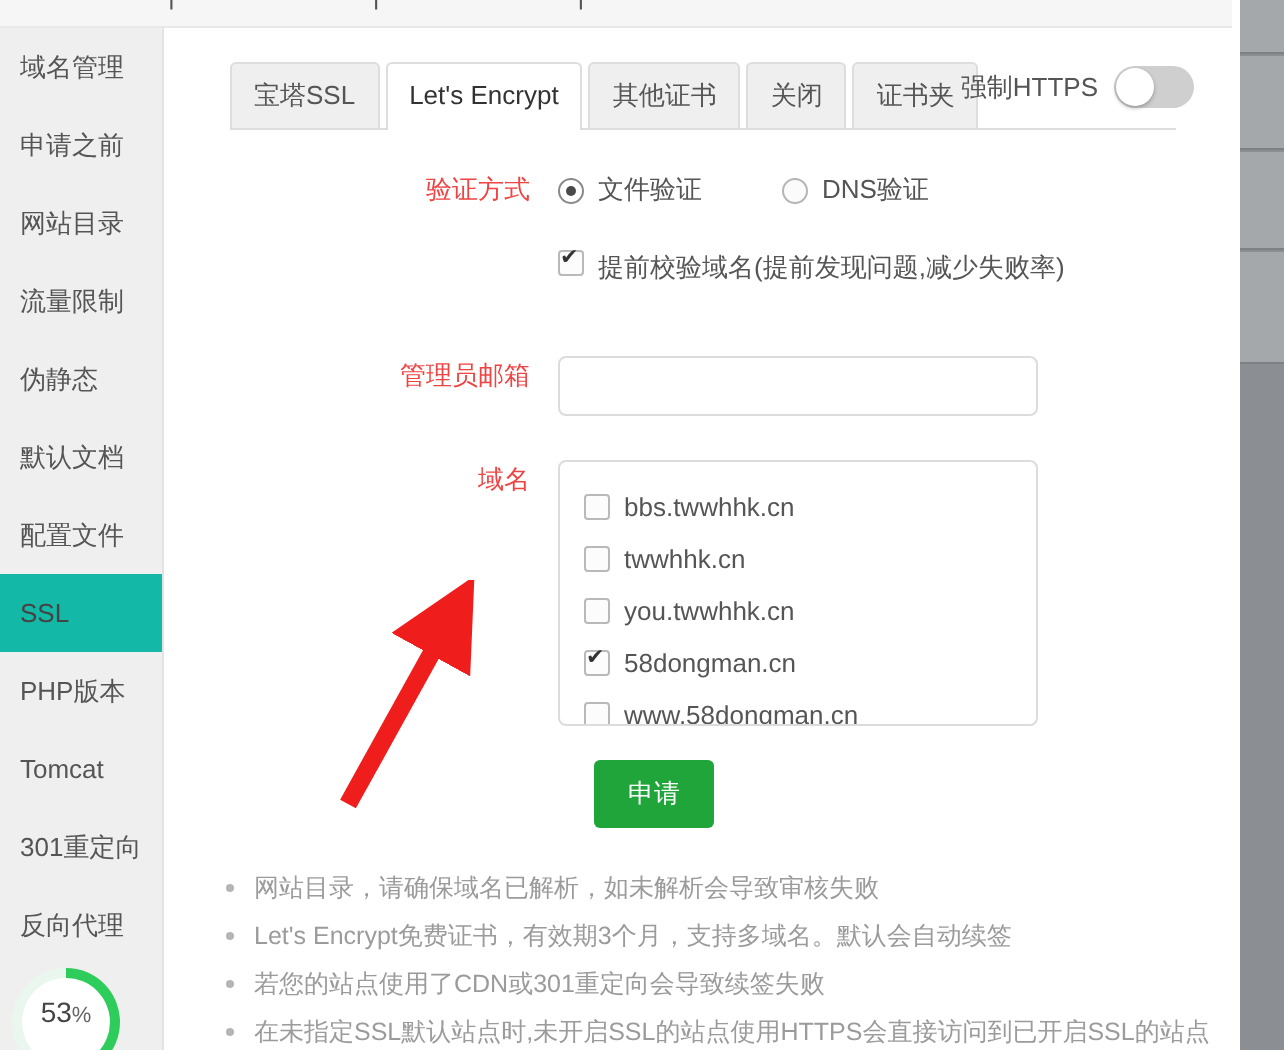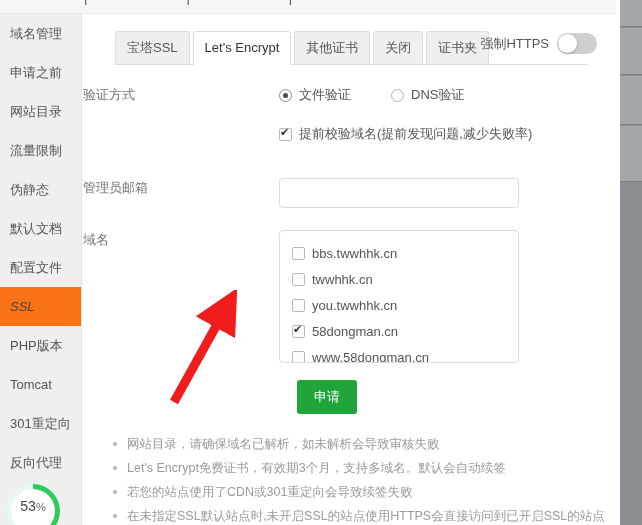--- a/index.html
+++ b/index.html
@@ -39,23 +39,22 @@
   }
   .side-item {
     height: 39px; line-height: 39px;
     padding-left: 10px;
     font-size: 13px;
     color: #555;
     white-space: nowrap;
     cursor: pointer;
   }
   .side-item.active {
-    background: #f97316;
+    background: #14b8a6;
     color: #444;
-    font-style: italic;
   }
 
   
   .progress-badge {
     position: absolute; left: 6px; top: 484px;
     width: 54px; height: 54px;
     border-radius: 50%;
     background:
       conic-gradient(#2ecc5a 0deg 191deg, #e9f7ee 191deg 360deg);
     display: flex; align-items: center; justify-content: center;
@@ -140,39 +139,39 @@
     position: absolute; left: 1px; top: 1px;
     width: 19px; height: 19px; border-radius: 50%;
     background: #ffffff;
     box-shadow: 0 1px 2px rgba(0,0,0,.28);
   }
 
   
   .form { position: relative; margin-top: 20px; font-size: 13px; color: #555; }
   .row { position: relative; display: flex; align-items: flex-start; margin-bottom: 0; }
   .lbl {
-    width: 196px; padding-right: 14px;
-    font-size: 13px; color: #737373; line-height: 20px;
+    width: 196px; text-align: right; padding-right: 14px;
+    font-size: 13px; color: #ef4444; line-height: 20px;
   }
   .ctrl { flex: 1; }
 
   .radio-line { display: flex; align-items: center; gap: 16px; line-height: 20px; }
   .radio-opt { display: flex; align-items: center; cursor: pointer; margin-right: 24px; }
   .radio {
     width: 13px; height: 13px; border-radius: 50%;
     border: 1px solid #b5b5b5; background: #fbfbfb;
     margin-right: 7px; position: relative; flex: none;
   }
   .radio.checked { border-color: #8a8a8a; background: #fff; }
   .radio.checked::after {
     content: ""; position: absolute; left: 3px; top: 3px;
     width: 5px; height: 5px; border-radius: 50%; background: #4a4a4a;
   }
 
-  .check-line { display: flex; align-items: center; margin-top: 20px; cursor: pointer; }
+  .check-line { display: flex; margin-top: 20px; cursor: pointer; }
   .cbox {
     width: 13px; height: 13px; flex: none;
     border: 1px solid #b9b9b9; background: #fcfcfc;
     margin-right: 7px; border-radius: 2px; position: relative;
   }
   .cbox.checked::after {
     content: "\2714";
     position: absolute; left: 0px; top: -3px;
     font-size: 11px; color: #333; line-height: 13px;
   }

